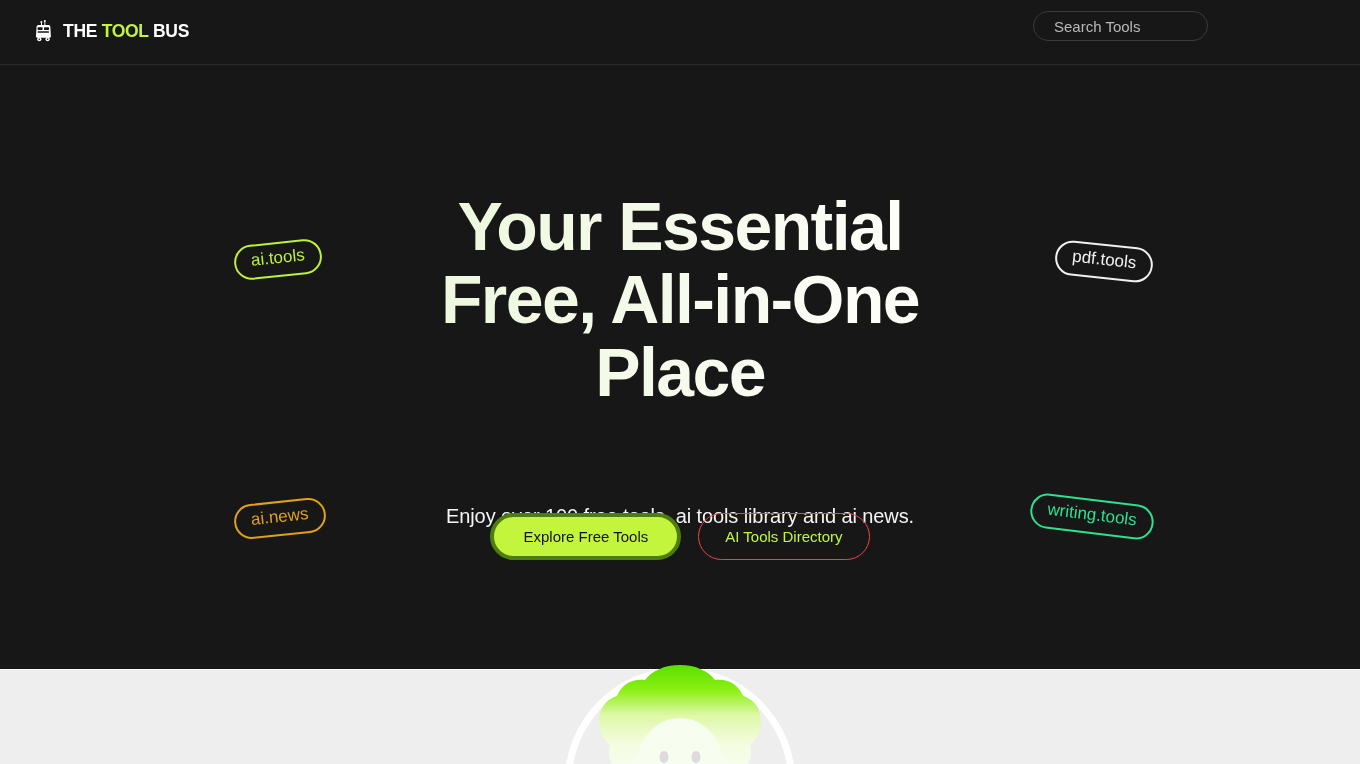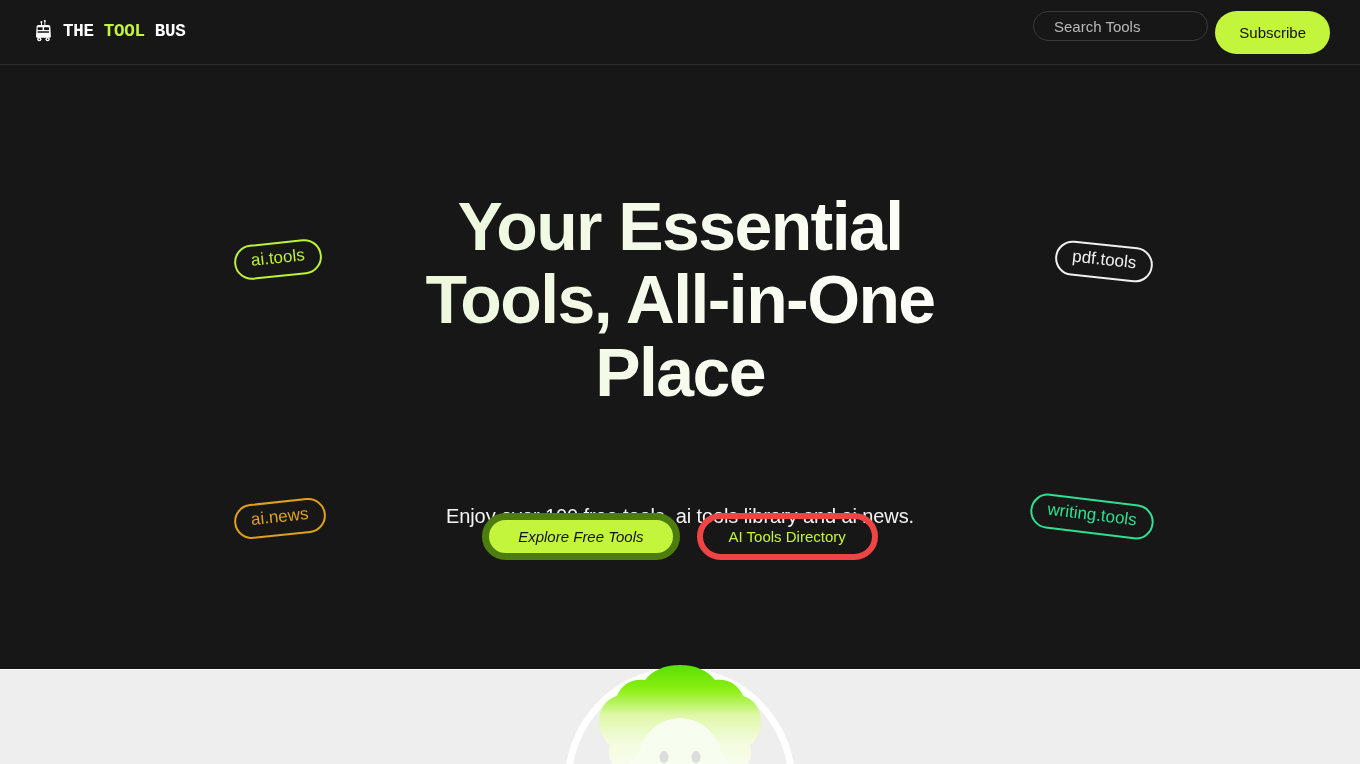--- a/index.html
+++ b/index.html
@@ -21,21 +21,21 @@
     z-index:40;
   }
   #logo {
     position:absolute; left:33px; top:19px;
     display:flex; align-items:center; gap:4px;
     cursor:pointer; text-decoration:none;
   }
   #logo .bus-icon { width:26px; height:26px; display:block; }
   #logo .wordmark {
     font-size:17.5px; font-weight:bold; letter-spacing:-0.3px;
-    color:#ffffff; line-height:1; white-space:nowrap;font-family:Liberation Mono, monospace;
+    color:#ffffff; line-height:1; white-space:nowrap;
   }
   #logo .wordmark .green { color:#c3f53c; }
 
   #main-nav {
     position:absolute; left:500px; top:22px;
     display:flex; align-items:center; gap:32px;
   }
   #main-nav a {
     font-size:15px; color:#f2f2f2; text-decoration:none;
     white-space:nowrap; line-height:20px;
@@ -91,22 +91,22 @@
   #cta-row {
     position:absolute; top:448px; left:0; width:1360px;
     display:flex; justify-content:center; align-items:center; gap:17px;
   }
   .cta {
     height:47px; display:inline-flex; align-items:center; justify-content:center;
     border-radius:999px; font-size:15px; white-space:nowrap;
     cursor:pointer; text-decoration:none;
     font-family:"Liberation Sans", sans-serif;
   }
-  .cta.primary { background:#c3f53c; color:#141414; padding:0 29px; border:7px solid #4d7c0f;font-style:italic; }
-  .cta.secondary { background:transparent; color:#c3f53c; padding:2px 26px; border:6px solid #ef4444; }
+  .cta.primary { background:#c3f53c; color:#141414; padding:0 29px; border:4px solid #4d7c0f; }
+  .cta.secondary { background:transparent; color:#c3f53c; padding:2px 26px; border:1px solid #ef4444; }
 
   
   .badge {
     position:absolute;
     border-radius:999px;
     font-size:17px;
     font-weight:500;
     padding:5px 15px 7px;
     white-space:nowrap;
     line-height:1.1;
@@ -176,32 +176,31 @@
         </g>
       </svg>
       <span class="wordmark"><span>THE </span><span class="green">TOOL</span><span> BUS</span></span>
     </a>
 
 
     <div id="search-wrap">
       <input id="search-input" type="text" placeholder="Search Tools" style="">
     </div>
 
-    <button id="subscribe-btn">Subscribe</button>
   </div>
 
   <div id="hero">
 
     <div class="badge" id="badge-ai-tools">ai.tools</div>
     <div class="badge" id="badge-pdf-tools">pdf.tools</div>
     <div class="badge" id="badge-ai-news">ai.news</div>
     <div class="badge" id="badge-writing">writing.tools</div>
 
     <h1 id="headline">Your Essential
-Tools, All-in-One
+Free, All-in-One
 Place</h1>
 
     <p id="subheadline">Enjoy over 100 free tools, ai tools library and ai news.</p>
 
     <div id="cta-row">
       <a href="#" class="cta primary">Explore Free Tools</a>
       <a href="#" class="cta secondary">AI Tools Directory</a>
     </div>
 
     <div id="step-label">

